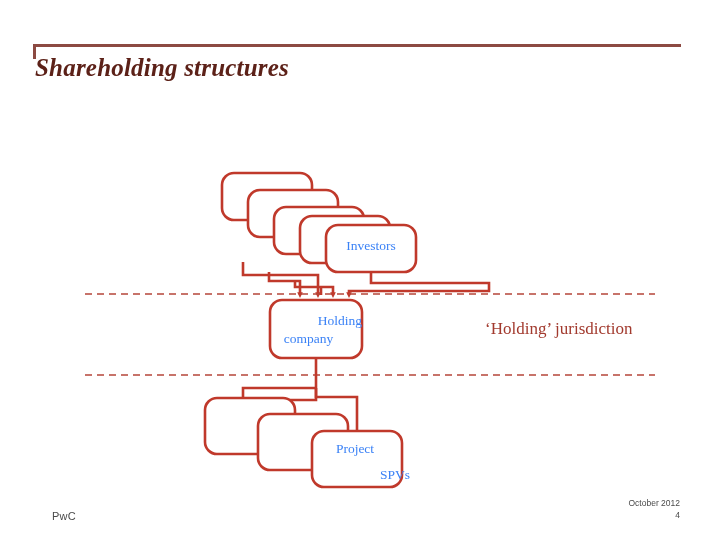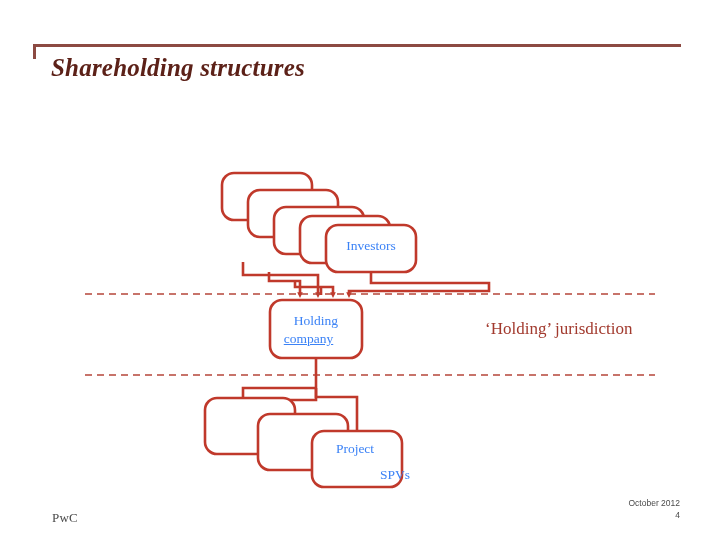--- a/index.html
+++ b/index.html
@@ -37,21 +37,20 @@
     position: absolute;
     left: 35px;
     top: 54px;
     font-family: "Liberation Serif", serif;
     font-weight: bold;
     font-style: italic;
     font-size: 25px;
     letter-spacing: 0.2px;
     color: #5c2118;
     white-space: nowrap;
-    margin-left: 16px;
   }
   #subtitle {
     position: absolute;
     left: 35px;
     top: 86px;
     font-family: "Liberation Serif", serif;
     font-weight: normal;
     font-size: 22px;
     color: #231310;
     white-space: nowrap;
@@ -69,42 +68,42 @@
 
   .node-label {
     position: absolute;
     font-family: "Liberation Serif", serif;
     font-size: 13.5px;
     color: #3b82f6;
     text-align: center;
     white-space: nowrap;
   }
   #label-investors { left: 326px; top: 238px; width: 90px; }
-  #label-holding-1 { left: 272px; top: 313px; width: 88px; }
-  #label-holding-2 { left: 272px; top: 331px; width: 73px; text-decoration: underline; }
+  #label-holding-1 { left: 272px; top: 313px; width: 88px; padding-left: 24px; }
+  #label-holding-2 { left: 272px; top: 331px; width: 73px; }
   #label-project-1 { left: 315px; top: 441px; width: 80px; }
   #label-project-2 { left: 315px; top: 467px; width: 86px; margin-left: 37px; }
 
   #label-jurisdiction {
     position: absolute;
     left: 485px;
     top: 319px;
     font-family: "Liberation Serif", serif;
     font-size: 17px;
     color: #a23a2e;
     white-space: nowrap;
   }
 
   
   #footer-brand {
     position: absolute;
     left: 40px;
     top: 510px;
-    font-family: Liberation Serif, serif;
-    font-size: 13px;
+    font-family: Liberation Sans, sans-serif;
+    font-size: 11px;
     color: #4a4a4a;
     letter-spacing: 0.2px;
     padding-left: 12px;
   }
   #footer-date {
     position: absolute;
     right: 40px;
     top: 498px;
     font-family: "Liberation Sans", sans-serif;
     font-size: 8.5px;

